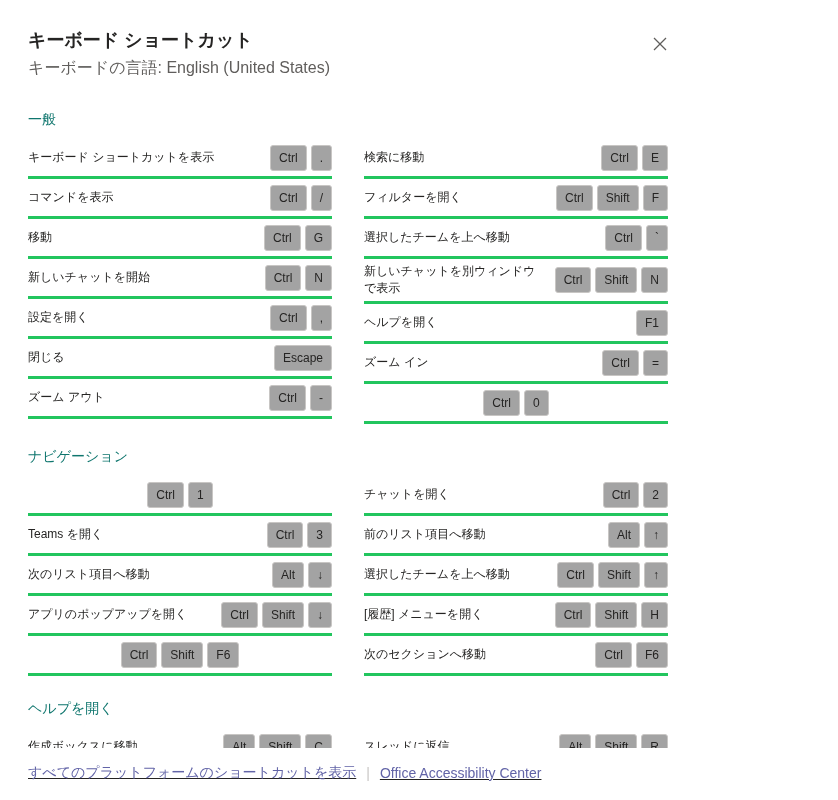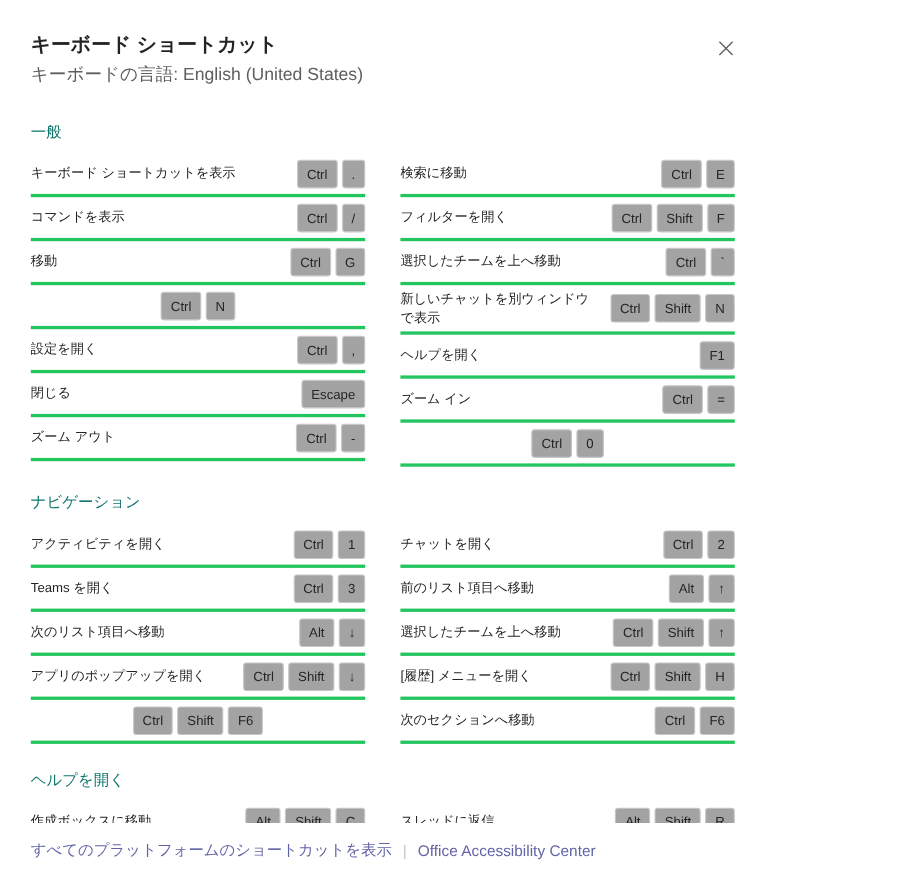--- a/index.html
+++ b/index.html
@@ -105,20 +105,21 @@
     border: 1px solid #c8c6c4;
     border-radius: 3px;
     white-space: nowrap;
   }
   .footer {
     flex: 0 0 auto;
     padding: 16px 36px 18px 28px;
     display: flex;
     align-items: center;
     font-size: 14px;
+    text-decoration: underline;
   }
   .footer a {
     color: #6264a7;
     text-decoration: none;
     cursor: pointer;
   }
   .footer .sep {
     color: #c8c6c4;
     margin: 0 10px;
   }
@@ -158,20 +159,21 @@
             </div>
           </div>
           <div class="row">
             <div class="row-label">移動</div>
             <div class="keys">
               <span class="key">Ctrl</span>
               <span class="key">G</span>
             </div>
           </div>
           <div class="row">
+            <div class="row-label">新しいチャットを開始</div>
             <div class="keys">
               <span class="key">Ctrl</span>
               <span class="key">N</span>
             </div>
           </div>
           <div class="row">
             <div class="row-label">設定を開く</div>
             <div class="keys">
               <span class="key">Ctrl</span>
               <span class="key">,</span>
@@ -240,21 +242,20 @@
               <span class="key">Ctrl</span>
               <span class="key">0</span>
             </div>
           </div>
         </div>
       </div>
       <div class="section-title">ナビゲーション</div>
       <div class="columns">
         <div class="col">
           <div class="row">
-            <div class="row-label">アクティビティを開く</div>
             <div class="keys">
               <span class="key">Ctrl</span>
               <span class="key">1</span>
             </div>
           </div>
           <div class="row">
             <div class="row-label">Teams を開く</div>
             <div class="keys">
               <span class="key">Ctrl</span>
               <span class="key">3</span>

